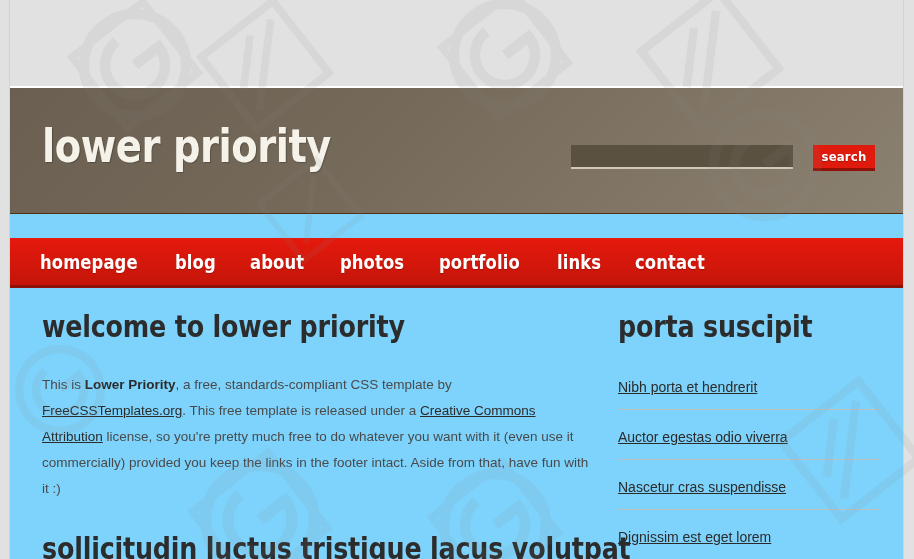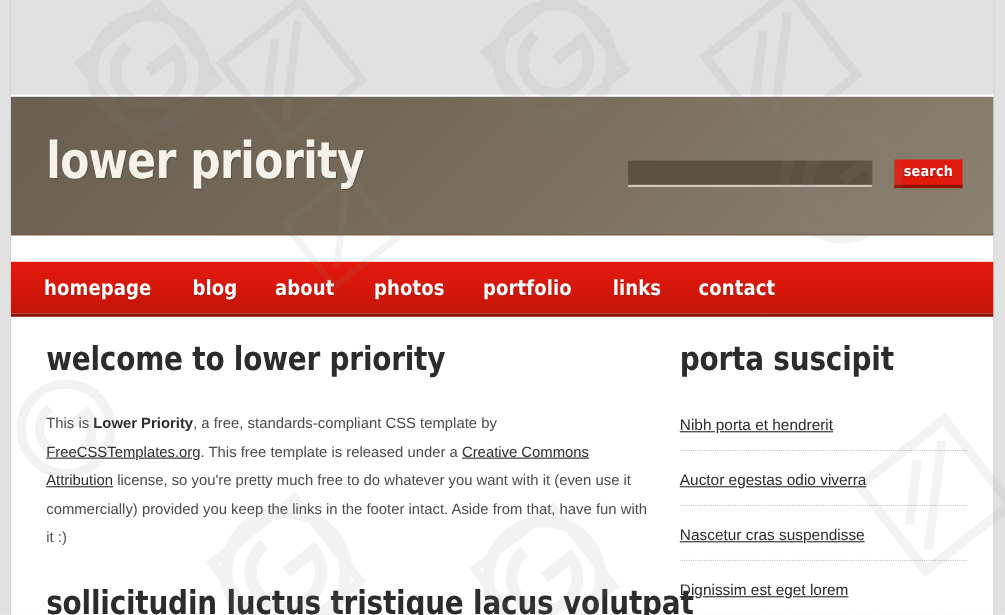--- a/index.html
+++ b/index.html
@@ -29,21 +29,21 @@
   }
   .wm svg { display: block; }
 
   
   #page {
     position: absolute;
     left: 10px;
     top: 0;
     width: 893px;
     height: 559px;
-    background: #ffffff;
+    background: #7dd3fc;
     box-shadow: 0 0 0 1px rgba(0,0,0,0.06);
   }
   #topgap {
     height: 88px;
     background: #e1e1e1;
     border-bottom: 2px solid #ffffff;
     box-sizing: border-box;
   }
 
   
@@ -68,21 +68,21 @@
     text-shadow: 1px 1px 1px rgba(0,0,0,0.22);
     transform: scaleX(0.93);
     transform-origin: left center;
     white-space: nowrap;
   }
   #search-form {
     position: absolute;
     right: 28px;
     top: 57px;
     display: flex;
-    align-items: center;
+    align-items: flex-start;
   }
   #search-input {
     width: 210px;
     height: 22px;
     background: #5b5141;
     border: none;
     border-bottom: 2px solid #cfc9bd;
     padding: 0 6px;
     font-family: "Liberation Sans", sans-serif;
     font-size: 12px;

